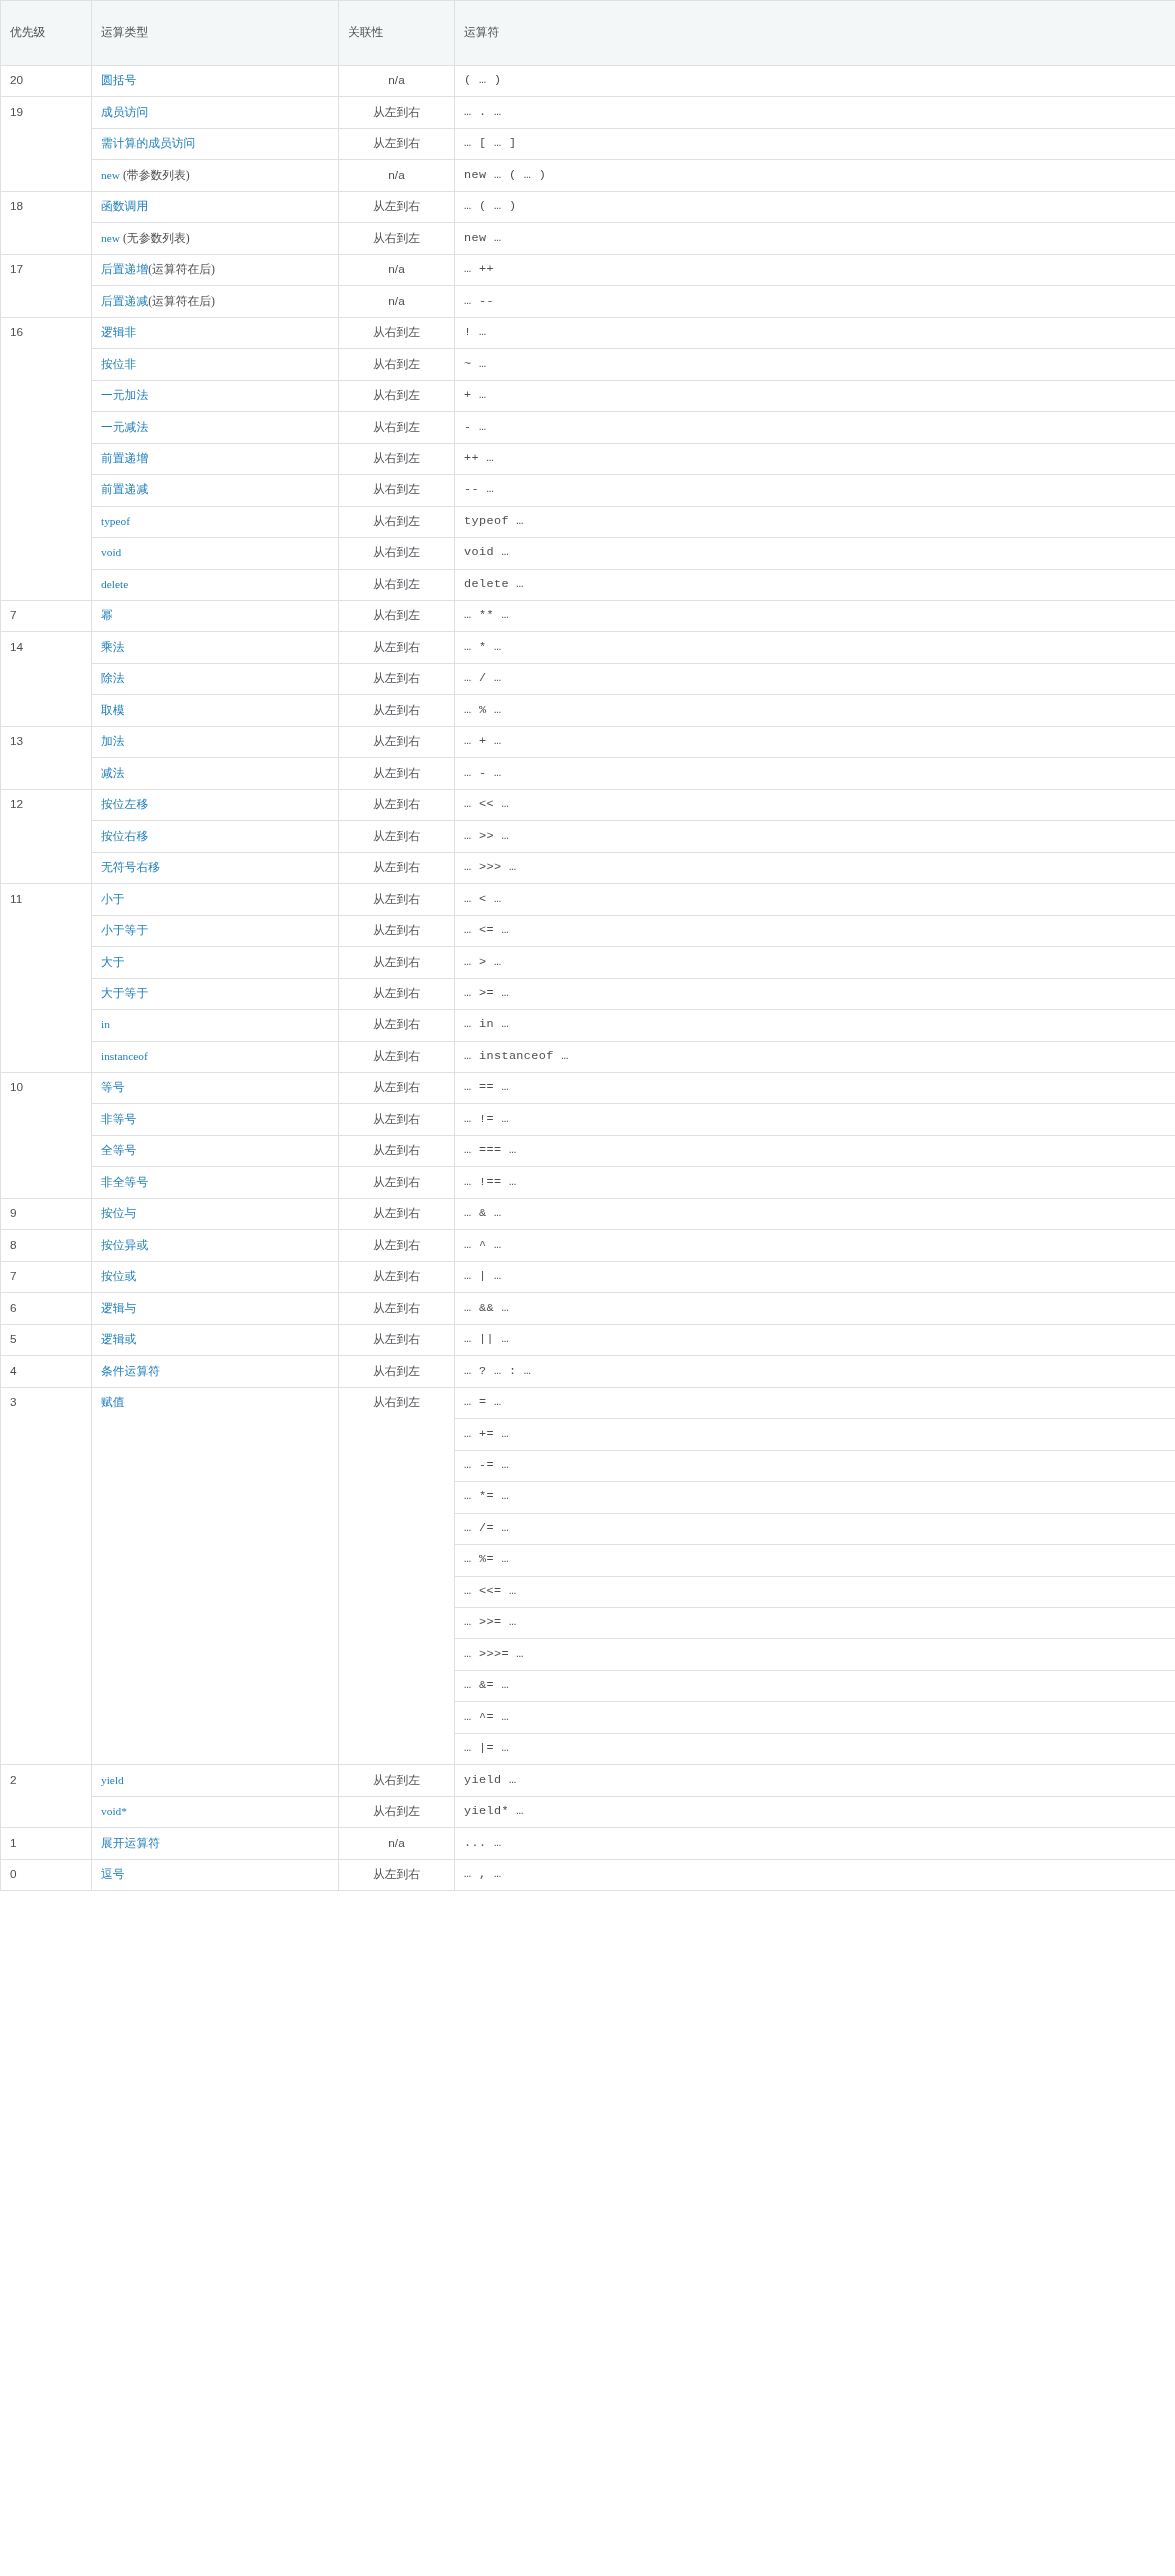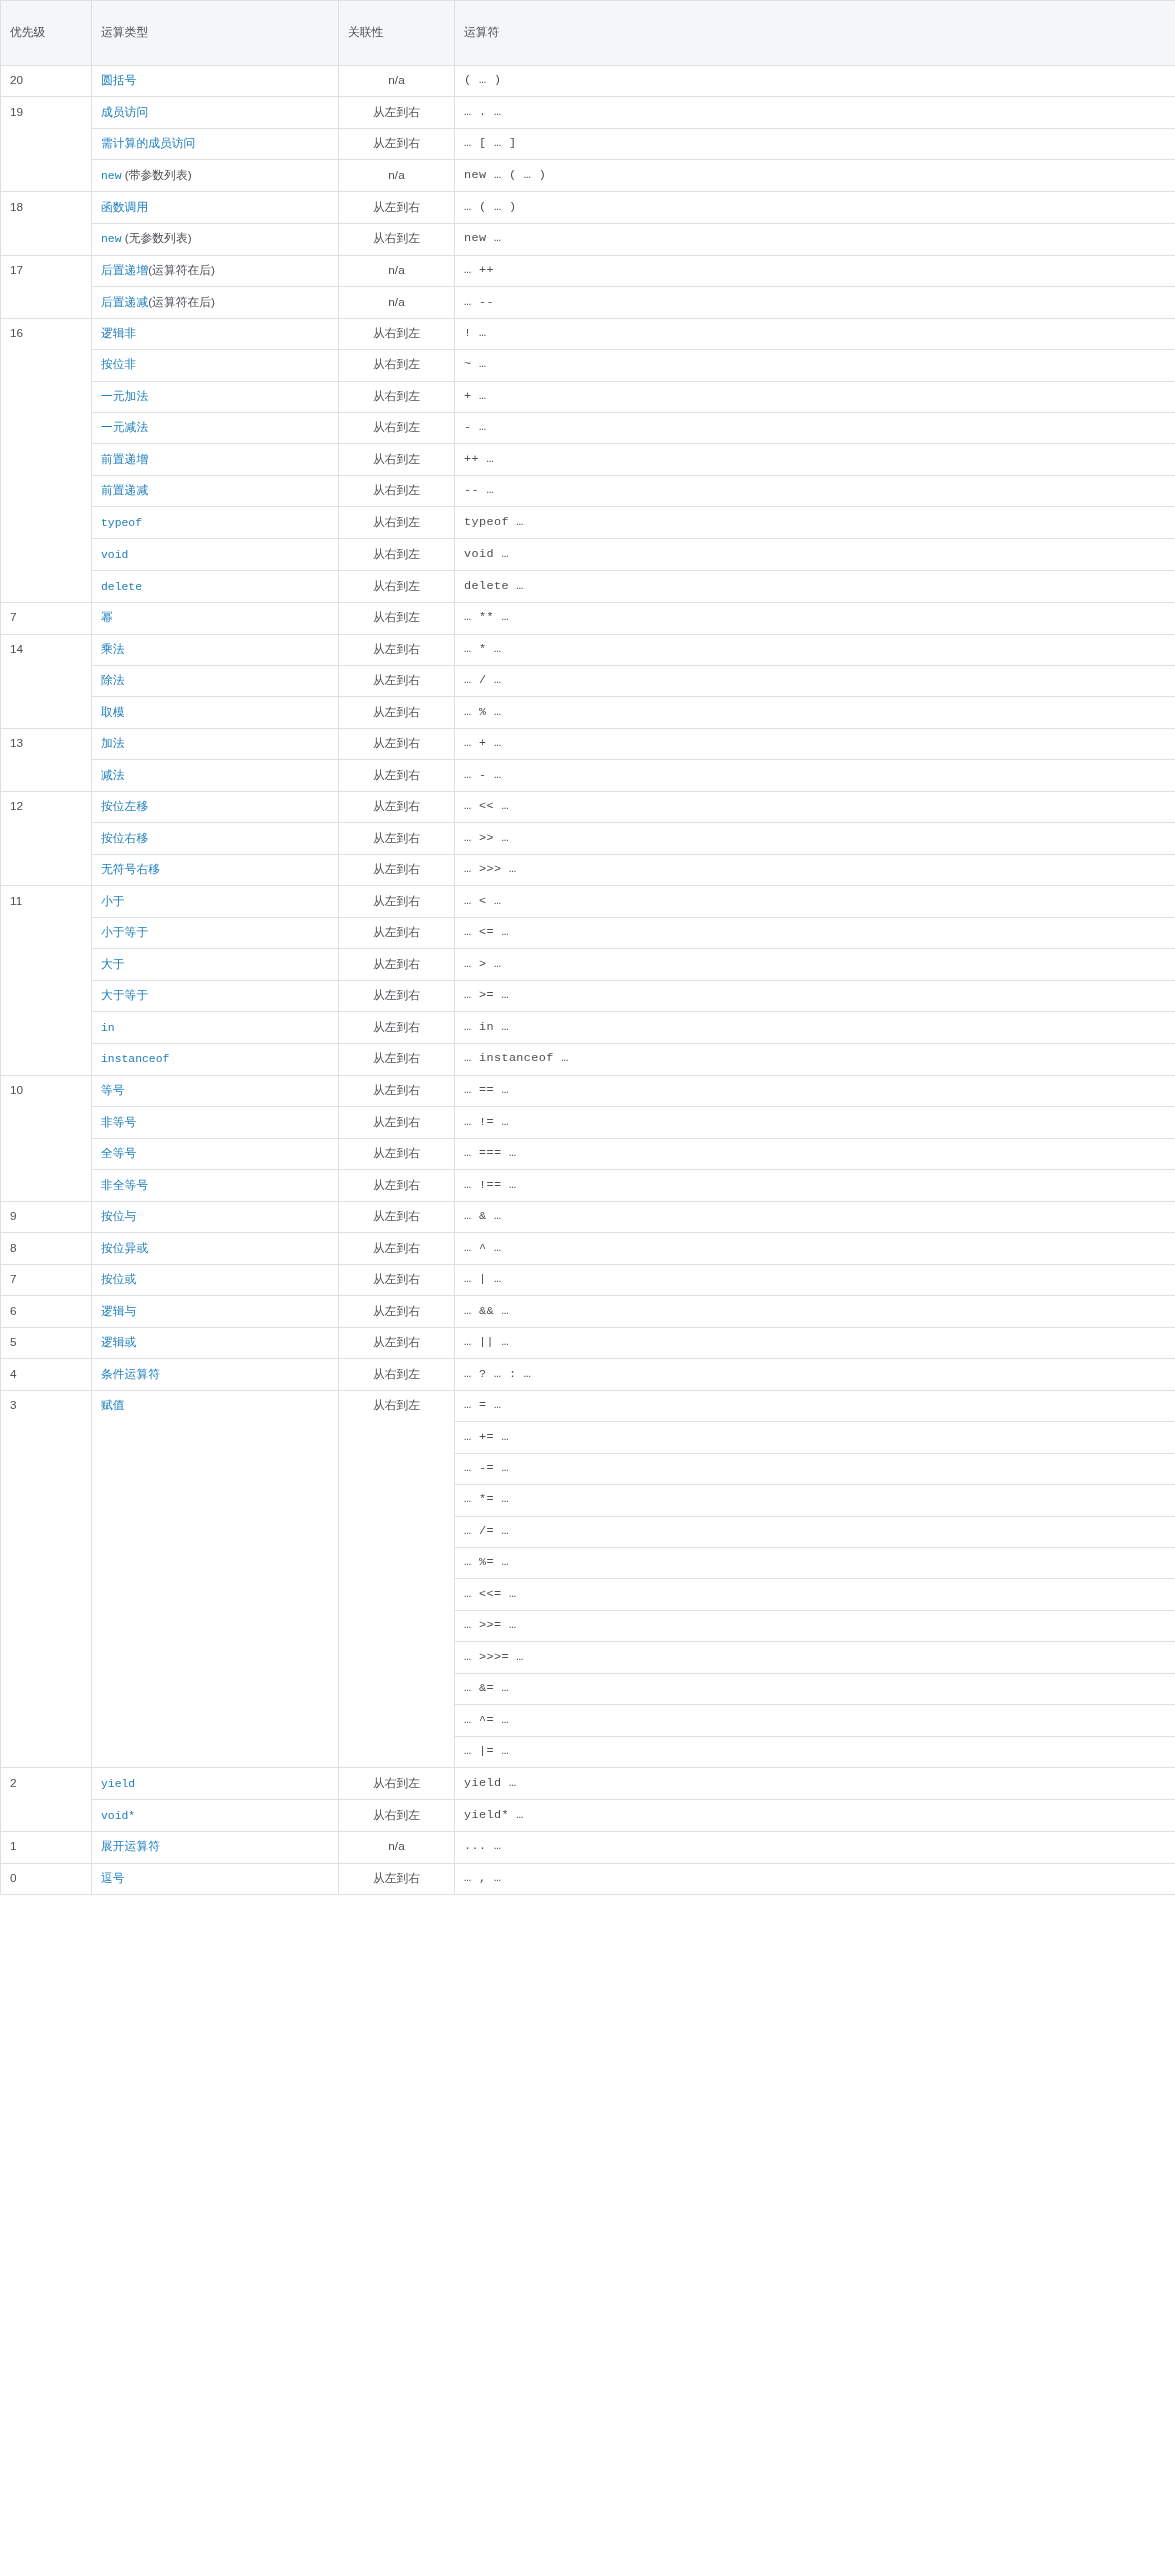--- a/index.html
+++ b/index.html
@@ -50,24 +50,24 @@
     color: #4d4e53;
     letter-spacing: 0.4px;
   }
   a.link {
     color: #1d7ebd;
     text-decoration: none;
   }
   a.code-link {
     color: #1d7ebd;
     text-decoration: none;
-    font-family: Liberation Mono, monospace;
+    font-family: Liberation Serif, serif;
     font-size: 11.4px;
   }
-  .plain { color: #4d4e53; }
+  .plain { color: #4d4e53; font-family: Liberation Serif, serif; }
 </style>
 </head>
 <body>
 
 <table class="op-table">
   <colgroup>
     <col class="c-prec">
     <col class="c-type">
     <col class="c-assoc">
     <col class="c-oper">

